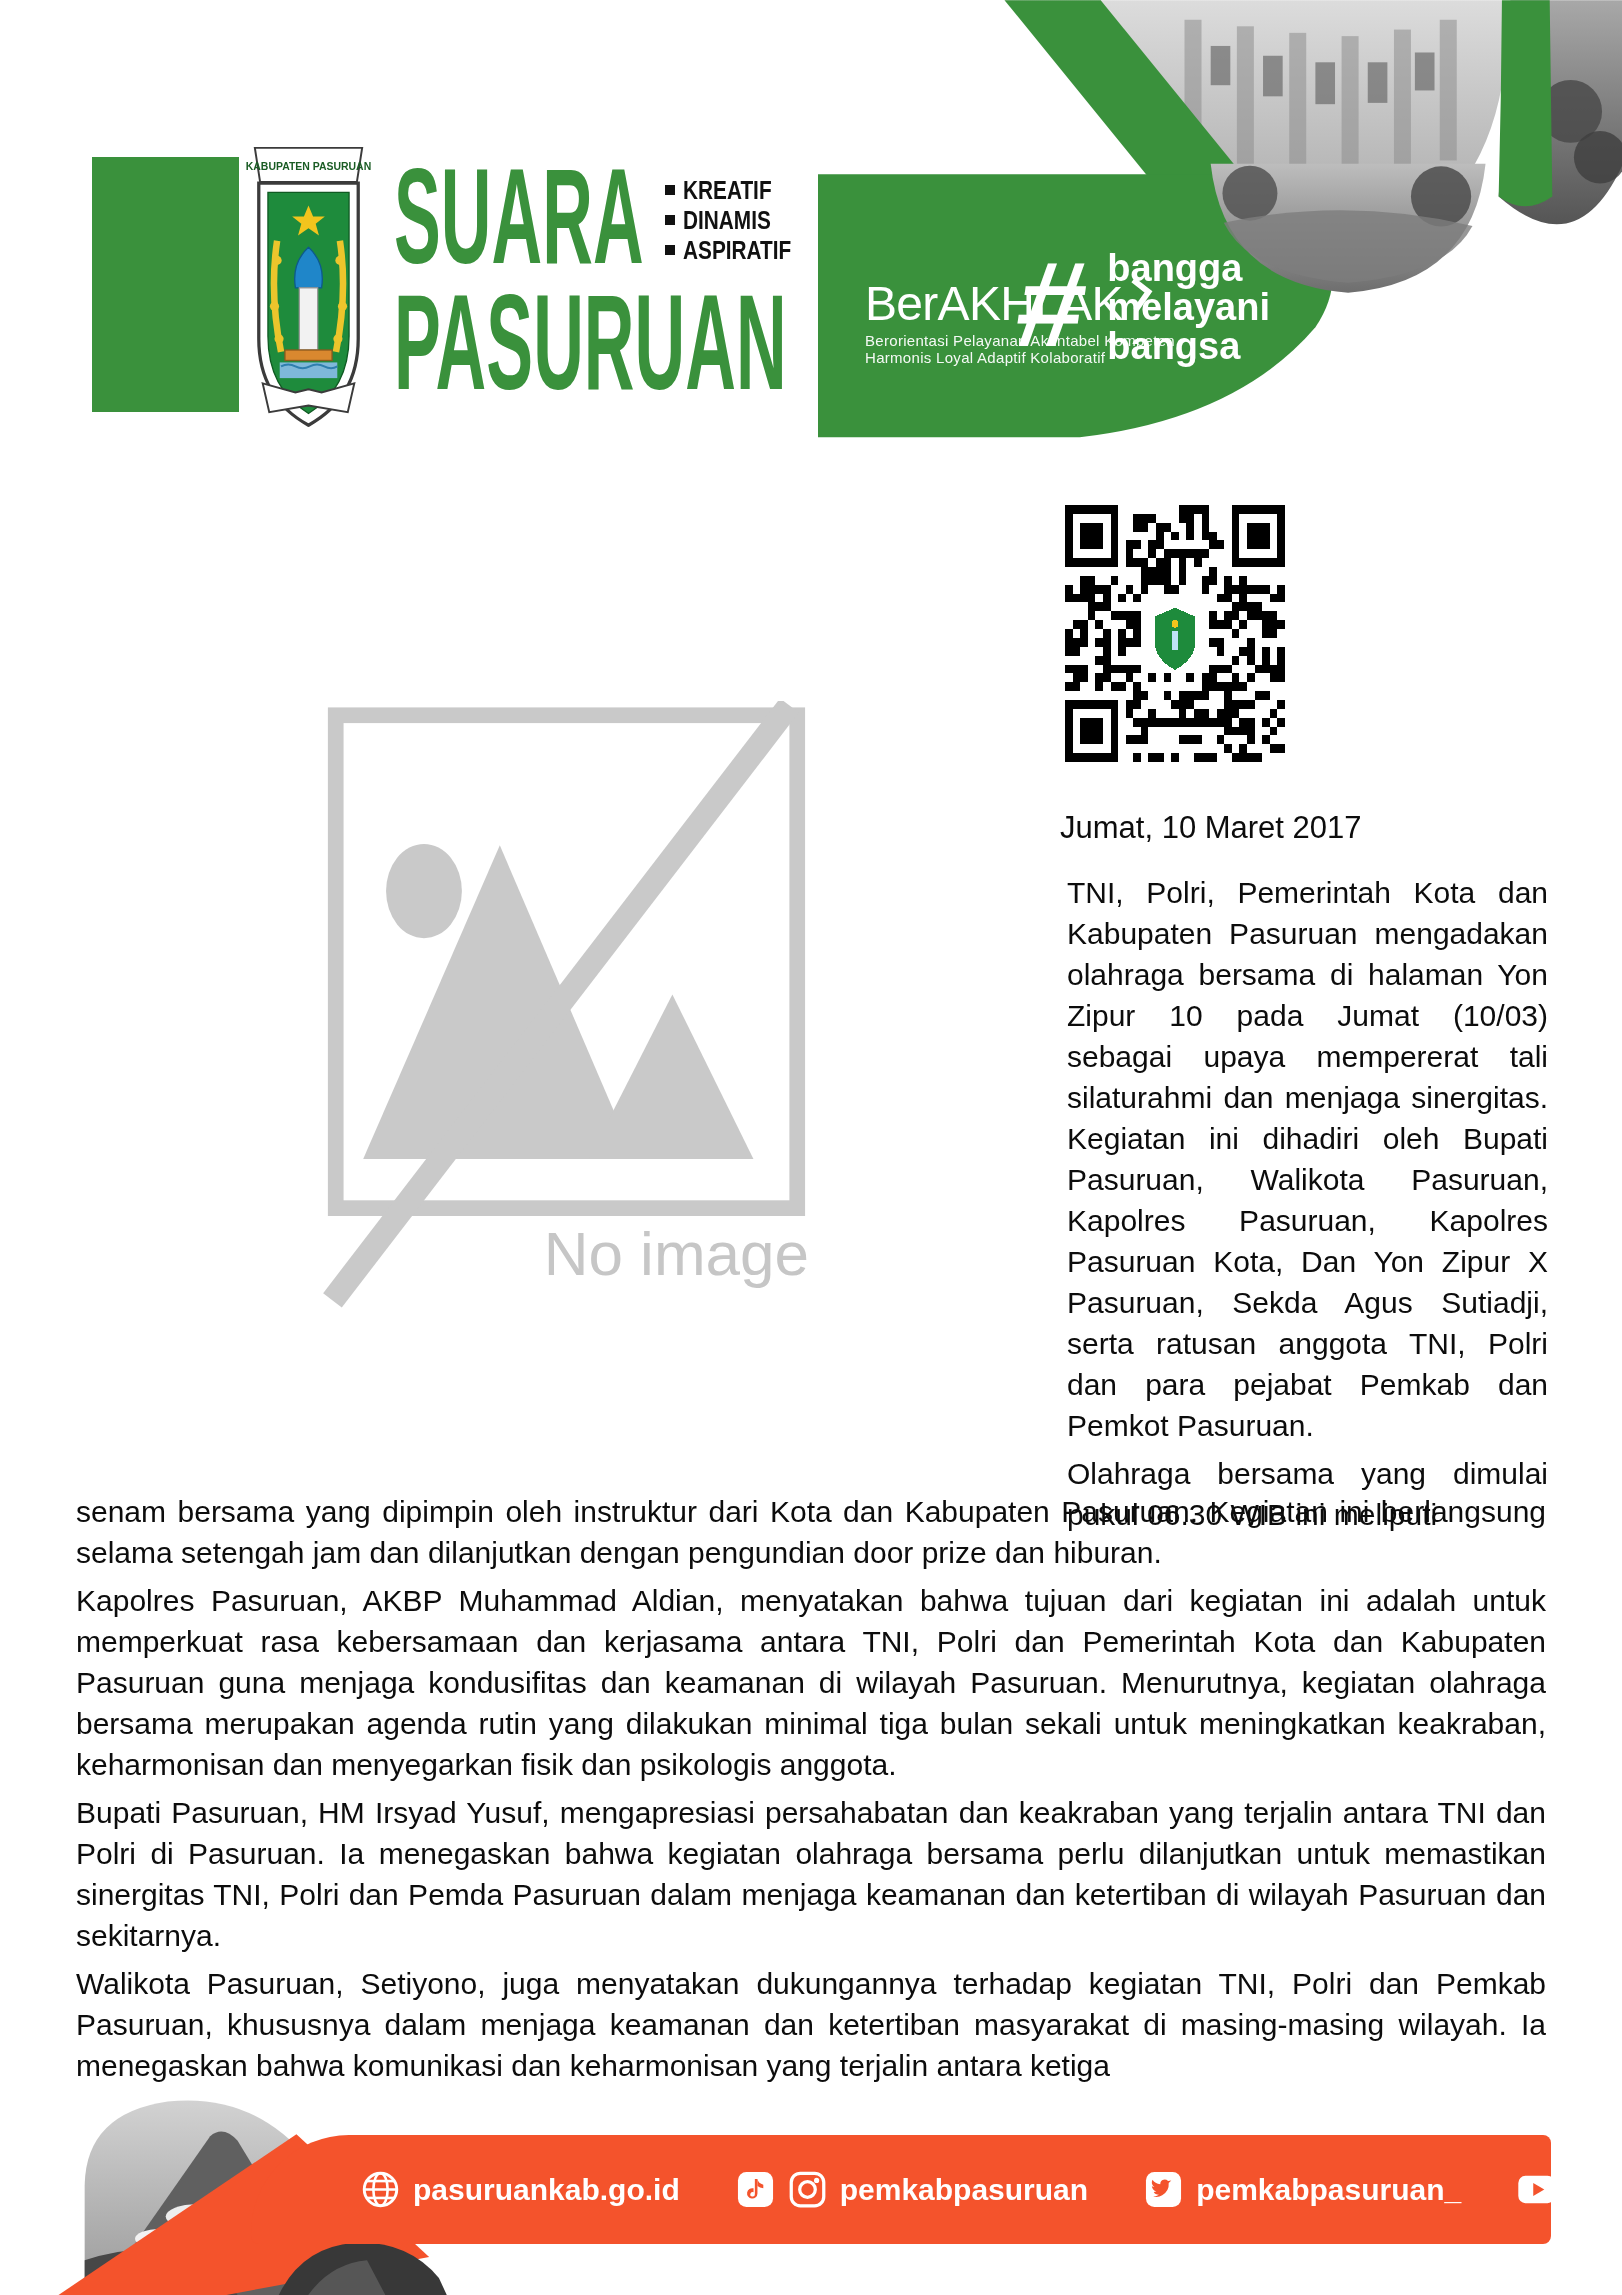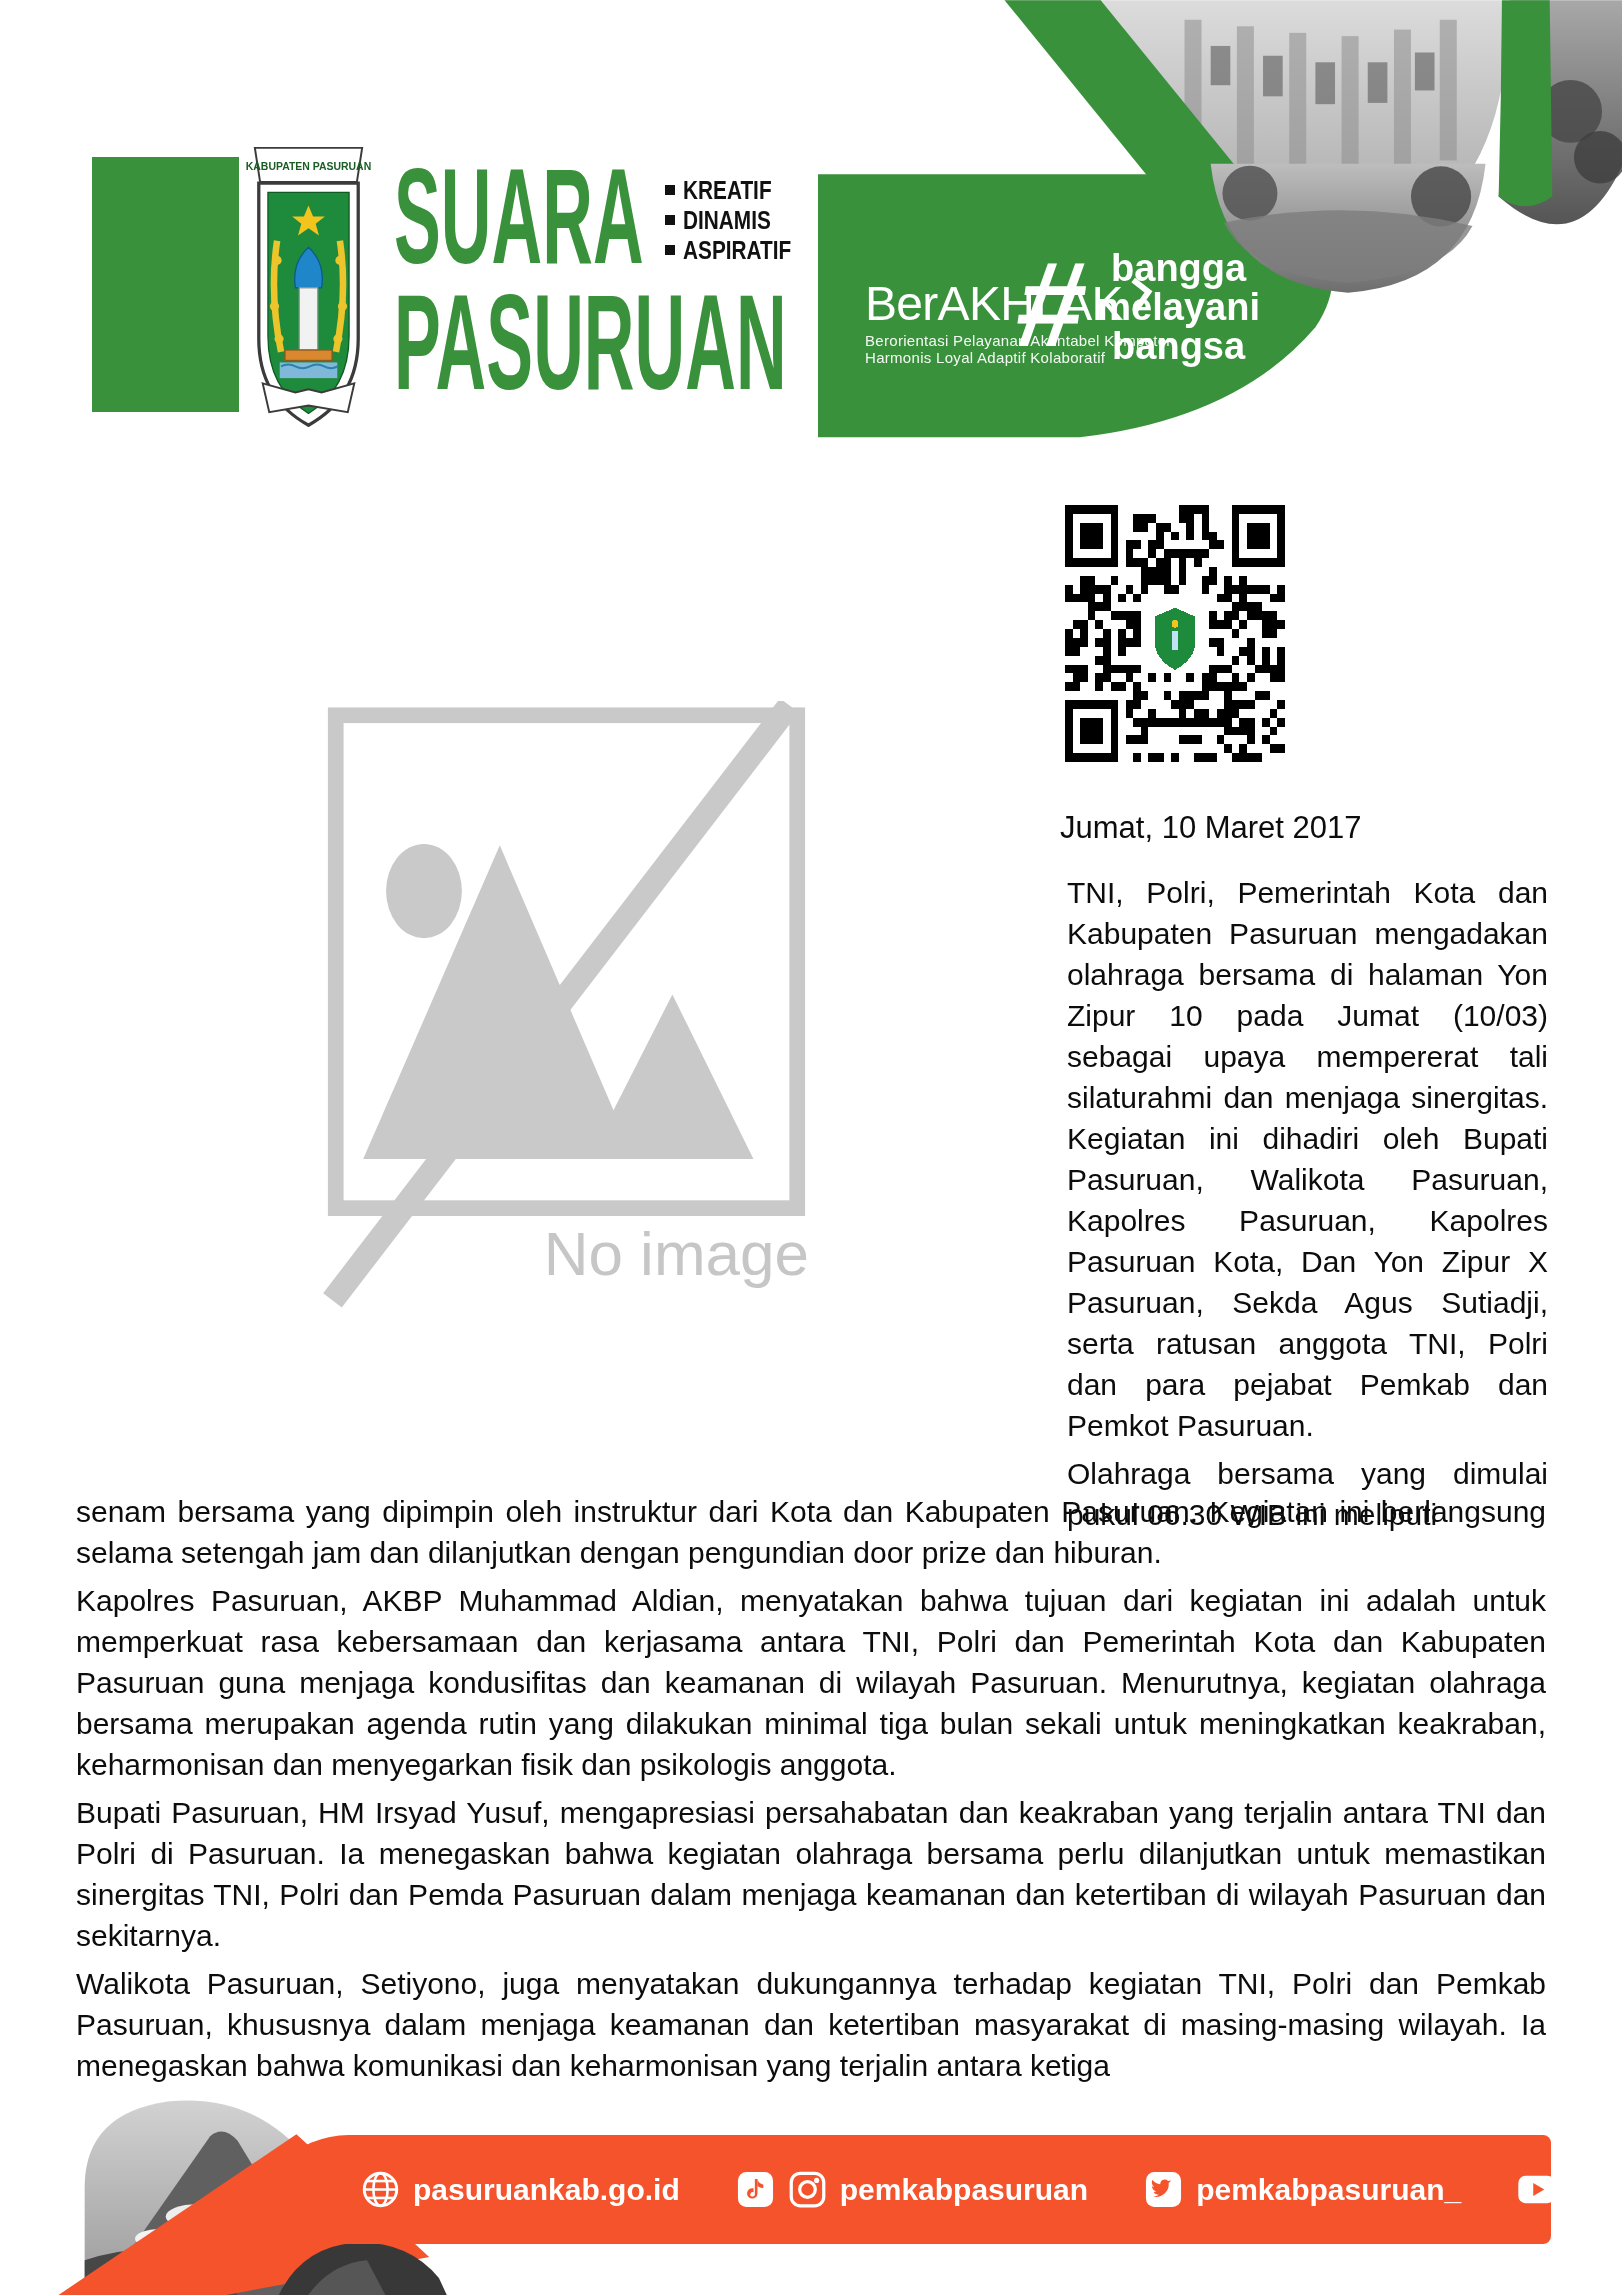--- a/index.html
+++ b/index.html
@@ -17,21 +17,21 @@
   .tag-sq{width:9.8px;height:9.8px;background:#111;flex:0 0 auto;}
   .tag-label{display:inline-block;font-size:26px;font-weight:700;color:#111;
              transform:scaleX(.8);transform-origin:left center;white-space:nowrap;}
 
   
   .berakhlak{left:865px;top:279px;color:#fff;}
   .berakhlak .bt{font-size:48px;font-weight:400;letter-spacing:-0.7px;line-height:50px;display:flex;align-items:flex-start;gap:5.2px;}
   .berakhlak .bs{font-size:15px;line-height:17.7px;opacity:.95;margin-top:2.6px;letter-spacing:0.3px;}
   .hashtag{left:1018px;top:237px;color:#fff;display:flex;align-items:flex-start;}
   .hash-glyph{font-size:121px;font-weight:700;line-height:121px;transform:skewX(-8deg);margin-top:6.5px;}
-  .hash-lines{margin-left:12px;margin-top:11.8px;text-align:center;}
+  .hash-lines{margin-left:22px;margin-top:11.8px;}
   .hash-lines div{font-size:38px;font-weight:700;line-height:39px;letter-spacing:0;}
 
   
   .art-title{left:0;top:325px;width:1623px;text-align:center;color:#101010;font-weight:700;}
   .art-title .tline{display:block;font-size:68px;line-height:93px;}
   .art-title .tline span{display:inline-block;transform:scaleX(.82);transform-origin:center top;white-space:nowrap;}
 
   
   .qr-wrap{left:1065px;top:505px;width:220px;height:257px;}
   .date-line{left:1060px;top:810px;font-size:31px;font-weight:400;color:#0c0c0c;}

